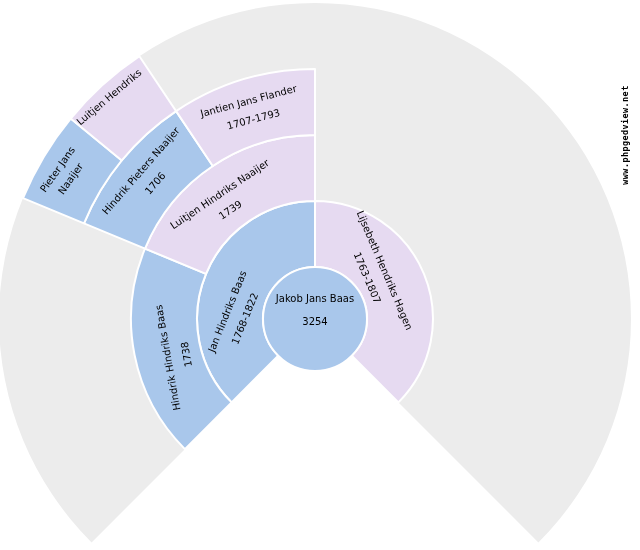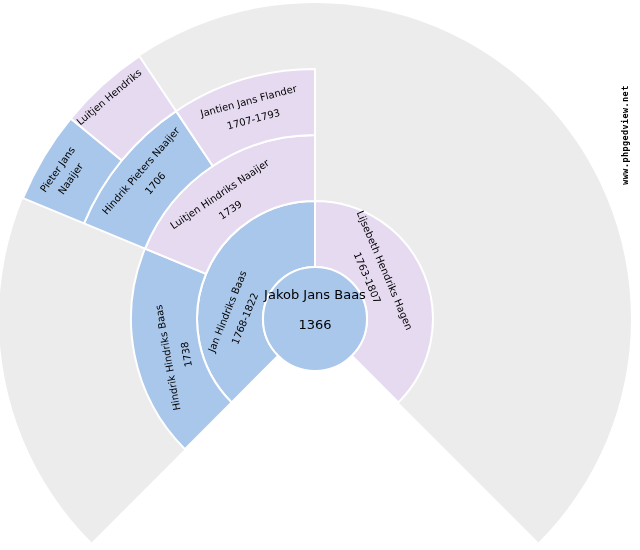--- a/index.html
+++ b/index.html
@@ -7,21 +7,21 @@
          font-family: "DejaVu Sans", "Liberation Sans", sans-serif; }
   .stage { position: relative; width: 640px; height: 550px; }
   .stage svg { position: absolute; left: 0; top: 0; }
 
   .labels { position: absolute; left: 0; top: 0; width: 640px; height: 550px; pointer-events: none; }
   .label { position: absolute; text-align: center; color: #000;
            font-size: 10px; line-height: 1.9; white-space: nowrap;
            pointer-events: auto; }
   .label .dates:empty { display: none; }
 
-  .label-center { font-size: 13px; line-height: 2.3; }
+  .label-center { font-size: 10px; line-height: 2.3; }
 
   .wrap2 { white-space: normal; width: 68px; line-height: 1.55; }
 
   .watermark { position: absolute; left: 625px; top: 135px;
                transform: translate(-50%,-50%) rotate(-90deg);
                font-family: "DejaVu Sans Mono", "Liberation Mono", monospace;
                font-size: 8.5px; font-weight: bold; letter-spacing: 0.4px;
                color: #000; white-space: nowrap; }
 </style>
 </head>
@@ -52,21 +52,21 @@
       <path d="M 139.4,56.2 A 316 316 0 0 0 70.7,118.5 L 121.8,160.4 A 250 250 0 0 1 176.1,111.1 Z" fill="#e6daf1"></path>
 
       <circle cx="315" cy="319" r="52" fill="#a9c7eb"></circle>
     </g>
   </svg>
 
   <div class="labels">
 
     <div class="label label-center" style="left:315px; top:310px; transform:translate(-50%,-50%);">
       <div class="name">Jakob Jans Baas</div>
-      <div class="dates">1366</div>
+      <div class="dates">3254</div>
     </div>
 
     <div class="label" style="left:236px; top:315px; transform:translate(-50%,-50%) rotate(-68deg);">
       <div class="name">Jan Hindriks Baas</div>
       <div class="dates">1768-1822</div>
     </div>
 
     <div class="label" style="left:376px; top:274px; transform:translate(-50%,-50%) rotate(67deg);">
       <div class="name">Lijsebeth Hendriks Hagen</div>
       <div class="dates">1763-1807</div>

